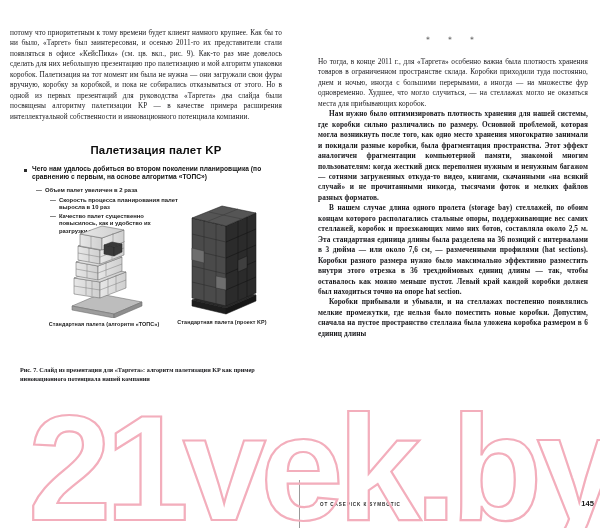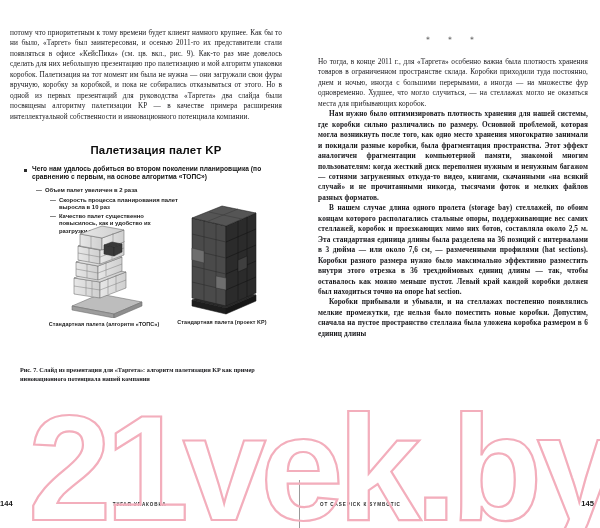--- a/index.html
+++ b/index.html
@@ -292,24 +292,20 @@
             </g>
           </svg>
           <div class="pallet-cap">Стандартная палета (проект KP)</div>
         </div>
 
       </div>
     </div>
 
     <div class="fig-caption">Рис. 7. Слайд из презентации для «Таргета»: алгоритм палетизации KP как пример инновационного потенциала нашей компании</div>
 
-    <div class="foot foot-l">
-      <span class="folio">144</span>
-      <span class="runhead">ТУГАЯ УПАКОВКА</span>
-    </div>
   </div>
 
   <div class="page page-right">
 
     <div class="stars">＊ ＊ ＊</div>
 
     <p class="bodytext">Но тогда, в конце 2011 г., для «Таргета» особенно важна была плотность хранения товаров в ограниченном пространстве склада. Коробки приходили туда постоянно, днем и ночью, иногда с большими перерывами, а иногда — на множестве фур одновременно. Худшее, что могло случиться, — на стеллажах могло не оказаться места для прибывающих коробок.</p>
     <p class="bodytext indent">Нам нужно было оптимизировать плотность хранения для нашей системы, где коробки сильно различались по размеру. Основной проблемой, которая могла возникнуть после того, как одно место хранения многократно занимали и покидали разные коробки, была фрагментация пространства. Этот эффект аналогичен фрагментации компьютерной памяти, знакомой многим пользователям: когда жесткий диск переполнен нужным и ненужным багажом — сотнями загруженных откуда-то видео, книгами, скачанными «на всякий случай» и не прочитанными никогда, тысячами фоток и мелких файлов разных форматов.</p>
     <p class="bodytext indent">В нашем случае длина одного пролета (storage bay) стеллажей, по обоим концам которого располагались стальные опоры, поддерживающие вес самих стеллажей, коробок и проезжающих мимо них ботов, составляла около 2,5 м. Эта стандартная единица длины была разделена на 36 позиций с интервалами в 3 дюйма — или около 7,6 см, — размеченными профилями (hat sections). Коробки разного размера нужно было максимально эффективно разместить внутри этого отрезка в 36 трехдюймовых единиц длины — так, чтобы оставалось как можно меньше пустот. Левый край каждой коробки должен был находиться точно на опоре hat section.</p>
     <p class="bodytext indent">Коробки прибывали и убывали, и на стеллажах постепенно появлялись мелкие промежутки, где нельзя было поместить новые коробки. Допустим, сначала на пустое пространство стеллажа была уложена коробка размером в 6 единиц длины</p>

